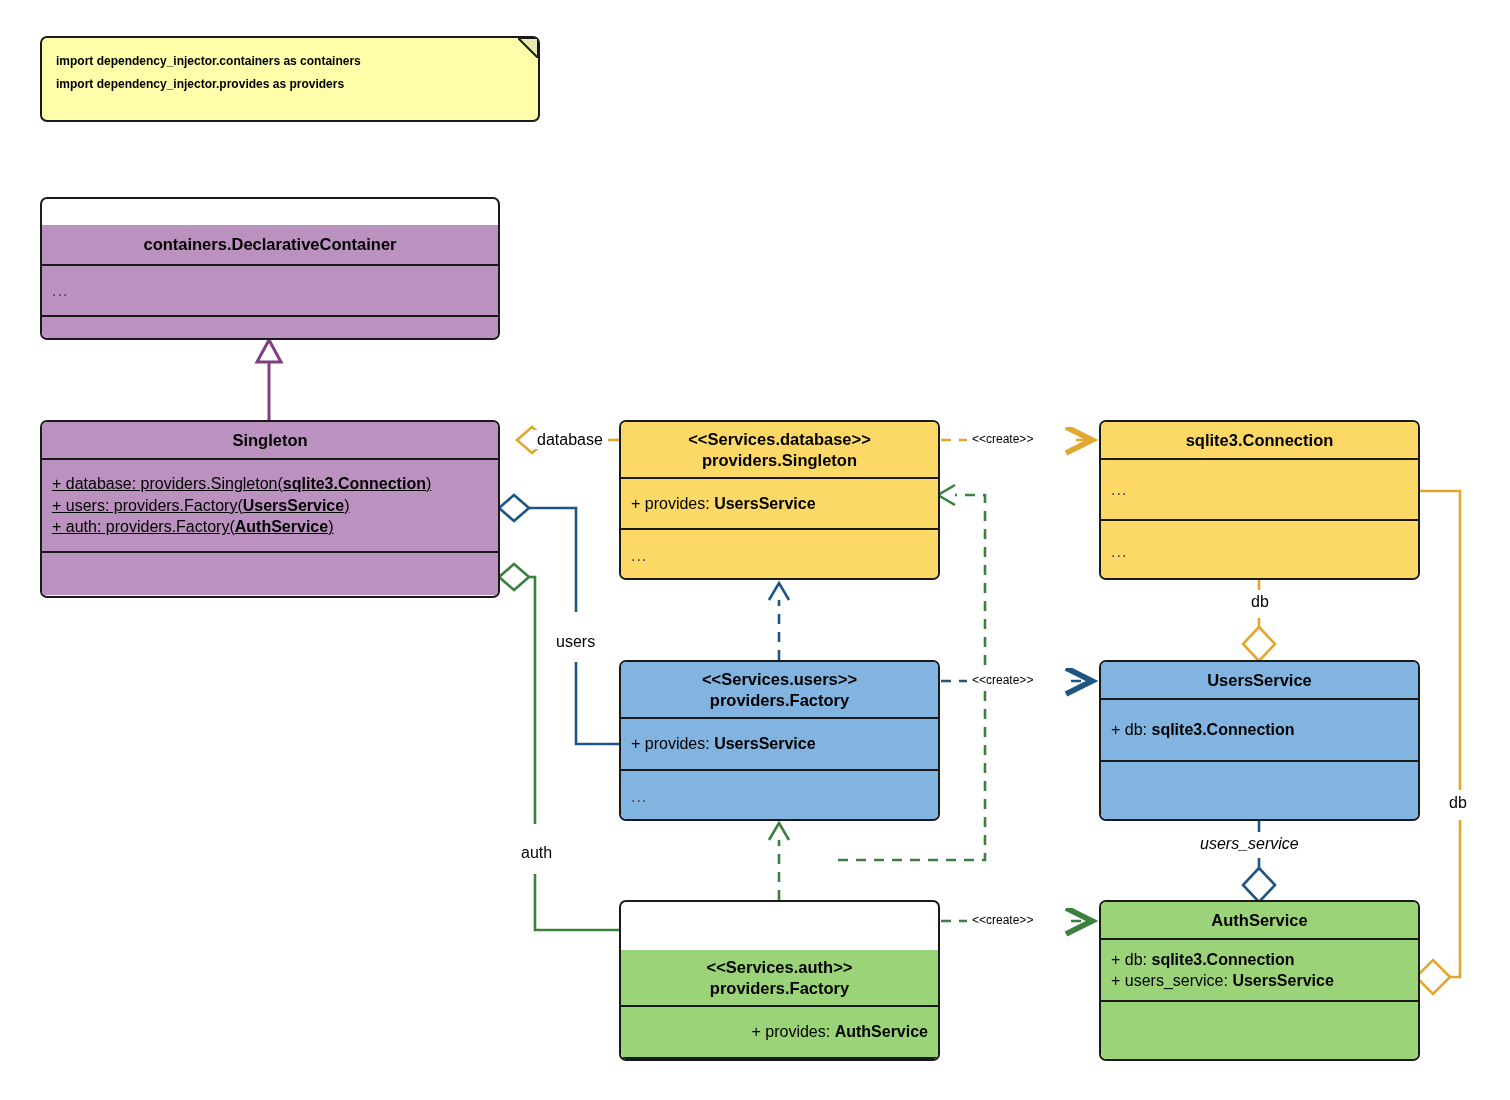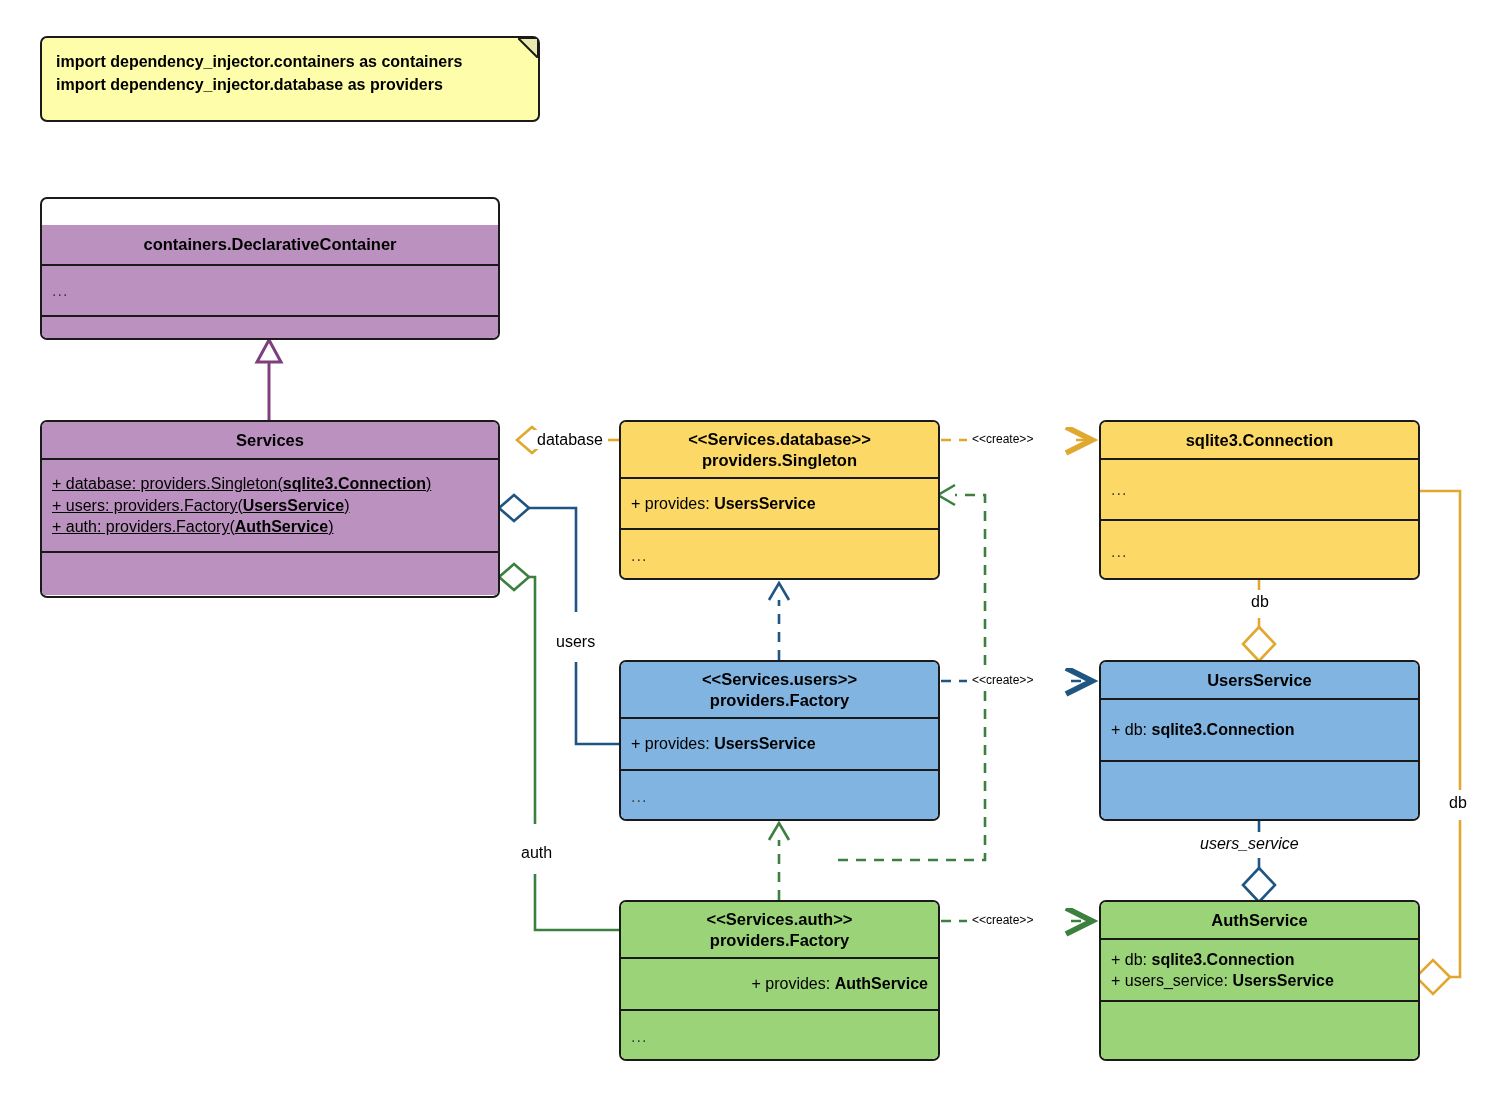--- a/index.html
+++ b/index.html
@@ -81,21 +81,21 @@
 
   
   .uml-note {
     position: absolute;
     box-sizing: border-box;
     background: #fdfdaa;
     border: 2.5px solid #1a1a1a;
     border-radius: 7px;
     padding: 12px 14px;
     font-weight: bold;
-    font-size: 16px;
+    font-size: 12px;
     line-height: 23px;
     color: #000;
     white-space: nowrap;
   }
   .note-fold {
     position: absolute;
     right: 0px;
     top: 0px;
     width: 20px;
     height: 20px;
@@ -201,38 +201,38 @@
       <path d="M1460,820 L1460,977 L1450,977" fill="none" stroke="#e0a82e" stroke-width="2.6"></path>
       <polygon points="1450,977 1433,960 1416,977 1433,994" fill="#ffffff" stroke="#e0a82e" stroke-width="2.6"></polygon>
     </g>
   </svg>
 
   <div class="uml-note" style="left:40px; top:36px; width:500px; height:86px;">
     <svg class="note-fold" viewBox="0 0 20 20">
       <path d="M0,0 L20,20 L20,0 Z" fill="#e8e8b0" stroke="#1a1a1a" stroke-width="2"></path>
     </svg>
     <div>import dependency_injector.containers as containers</div>
-    <div>import dependency_injector.database as providers</div>
+    <div>import dependency_injector.provides as providers</div>
   </div>
 
   <div class="uml-class c-purple" style="left:40px; top:197px; width:460px; height:143px;">
     <div class="compartment cmp-name" style="height:41px;margin-top:26px;">
       <div>containers.DeclarativeContainer</div>
     </div>
     <div class="compartment cmp-body" style="height:51px;">
       <div class="attr dots">...</div>
     </div>
     <div class="compartment cmp-body" style="height:51px;">
       <div class="attr dots">...</div>
     </div>
   </div>
 
   <div class="uml-class c-purple" style="left:40px; top:420px; width:460px; height:178px;">
     <div class="compartment cmp-name" style="height:38px;">
-      <div>Services</div>
+      <div>Singleton</div>
     </div>
     <div class="compartment cmp-body" style="height:93px;">
       <div class="attr attr-static">+ database: providers.Singleton(<b>sqlite3.Connection</b>)</div>
       <div class="attr attr-static">+ users: providers.Factory(<b>UsersService</b>)</div>
       <div class="attr attr-static">+ auth: providers.Factory(<b>AuthService</b>)</div>
     </div>
     <div class="compartment cmp-body" style="height:42px;"></div>
   </div>
 
   <div class="uml-class c-yellow" style="left:619px; top:420px; width:321px; height:160px;">
@@ -277,21 +277,21 @@
     <div class="compartment cmp-name" style="height:38px;">
       <div>UsersService</div>
     </div>
     <div class="compartment cmp-body" style="height:62px;">
       <div class="attr">+ db: <b>sqlite3.Connection</b></div>
     </div>
     <div class="compartment cmp-body" style="height:61px;"></div>
   </div>
 
   <div class="uml-class c-green" style="left:619px; top:900px; width:321px; height:161px;">
-    <div class="compartment cmp-name" style="height:57px;">
+    <div class="compartment cmp-name" style="height:57px;margin-top:48px;">
       <div>&lt;&lt;Services.auth&gt;&gt;</div>
       <div>providers.Factory</div>
     </div>
     <div class="compartment cmp-body" style="height:52px;align-items:flex-end;">
       <div class="attr">+ provides: <b>AuthService</b></div>
     </div>
     <div class="compartment cmp-body" style="height:52px;">
       <div class="attr dots">...</div>
     </div>
   </div>

